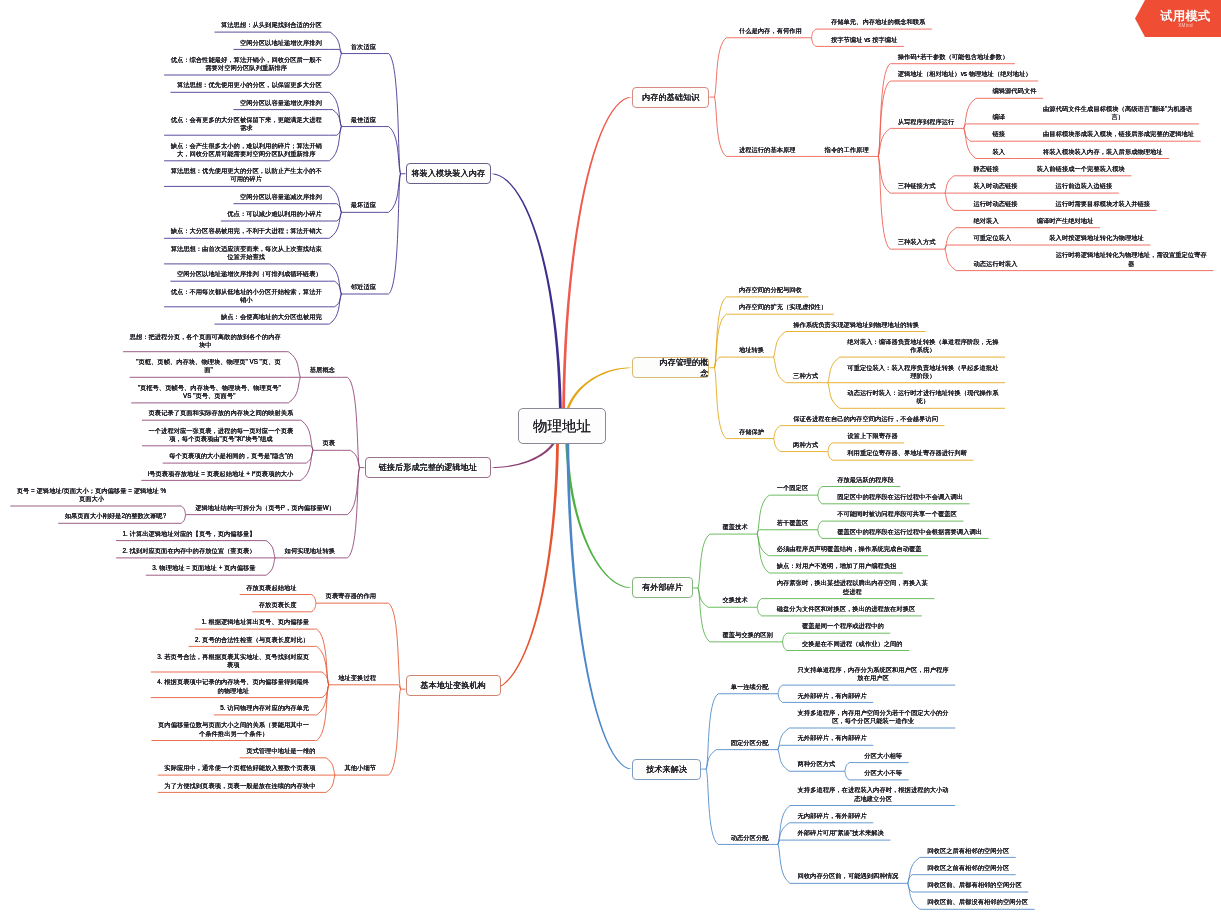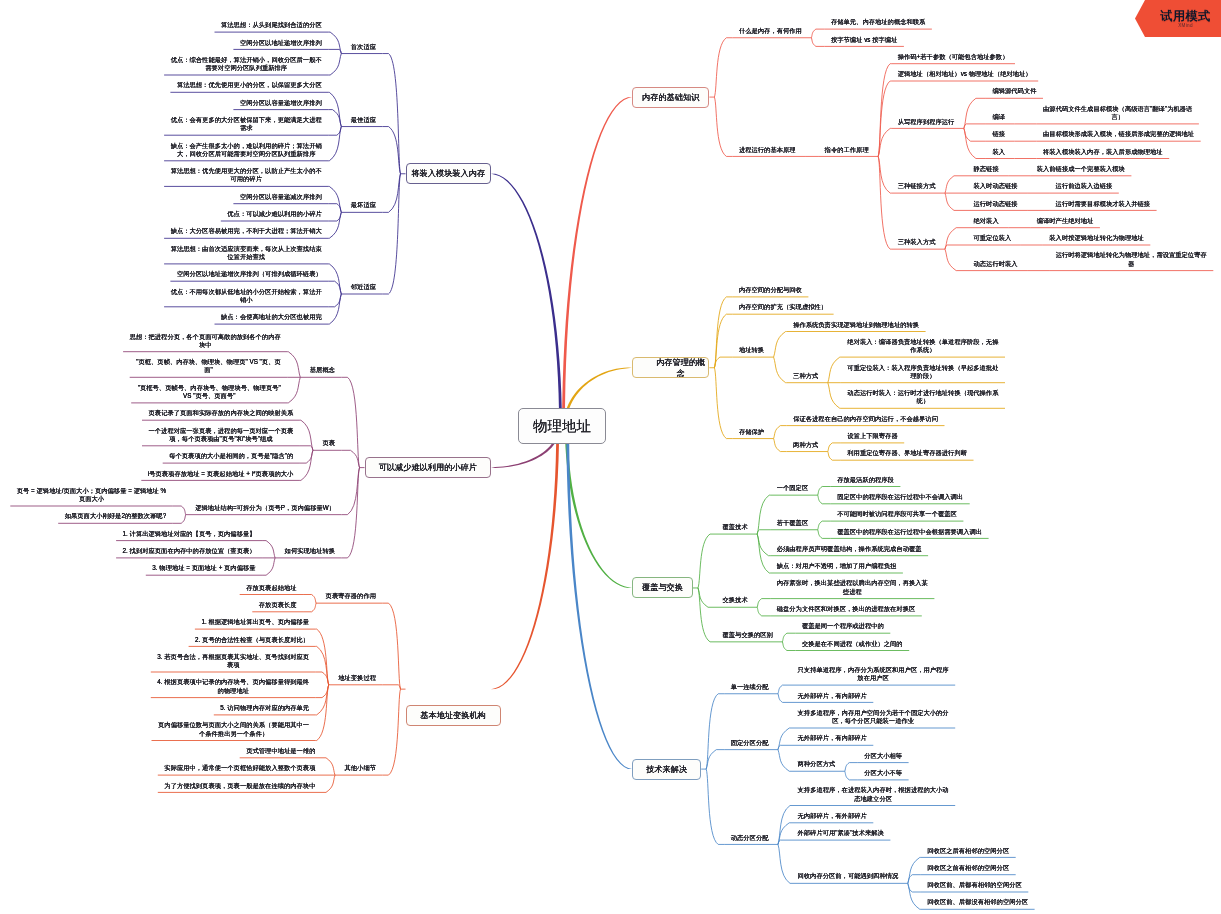--- a/index.html
+++ b/index.html
@@ -5,26 +5,26 @@
   html,body{margin:0;padding:0;background:#ffffff;}
   body{width:1221px;height:914px;overflow:hidden;
        font-family:"Liberation Sans","DejaVu Sans",sans-serif;}
   #stage{position:relative;width:1221px;height:914px;background:#fff;}
   svg#links{position:absolute;left:0;top:0;width:1221px;height:914px;}
   .nd{position:absolute;box-sizing:border-box;color:#1f1f27;text-align:center;}
   .leaf{font-size:6.3px;line-height:8.3px;display:flex;align-items:flex-start;justify-content:center;
         text-shadow:0 0 0.35px currentColor,0 0 0.35px currentColor;}
   .lvl1{font-size:8.2px;line-height:11px;border:1px solid #999;border-radius:4px;
         background:#fdfdfb;display:flex;align-items:center;justify-content:center;
-        text-shadow:0 0 0.3px currentColor,0 0 0.3px currentColor;}
+        text-shadow:0 0 0.3px currentColor,0 0 0.3px currentColor;text-align:right;}
   .root{font-size:14.5px;line-height:18px;border:1px solid #8a8a94;border-radius:5px;
         background:#fdfdfd;display:flex;align-items:center;justify-content:center;
         color:#222229;text-shadow:0 0 0.25px currentColor;}
   .trial{position:absolute;top:0;right:0;height:37px;width:86px;
-         background:#ef4e35;color:#0f172a;
+         background:#ef4e35;color:#ffffff;
          display:flex;flex-direction:column;align-items:center;justify-content:center;
          clip-path:polygon(10px 0,86px 0,86px 37px,10px 37px,0 18.5px);}
   .trial .t1{font-size:12.2px;font-weight:bold;letter-spacing:.4px;line-height:14px;
              margin-left:15px;text-shadow:0 1px 1px rgba(0,0,0,.1);}
   .trial .t2{font-size:4.6px;opacity:.7;line-height:6px;letter-spacing:.3px;margin-left:15px;}
 </style>
 </head>
 <body>
 
 <div id="stage">
@@ -318,21 +318,21 @@
       <div class="nd leaf" style="left: 164.1px; top: 227.4px; width: 164.2px; height: 10.9px;">缺点：大分区容易被用完，不利于大进程；算法开销大</div>
       <div class="nd leaf" style="left: 341.3px; top: 283.1px; width: 41.2px; height: 10.9px; padding-left: 3px;">邻近适应</div>
       <div class="nd leaf" style="left: 164.1px; top: 244.7px; width: 164.2px; height: 19.2px;">
         <span style="width: 153px; display: inline-block;">算法思想：由首次适应演变而来，每次从上次查找结束位置开始查找</span>
       </div>
       <div class="nd leaf" style="left: 170.4px; top: 270.3px; width: 157.9px; height: 10.9px;">空闲分区以地址递增次序排列（可排列成循环链表）</div>
       <div class="nd leaf" style="left: 164.1px; top: 287.6px; width: 164.2px; height: 19.2px;">
         <span style="width: 153px; display: inline-block;">优点：不用每次都从低地址的小分区开始检索，算法开销小</span>
       </div>
       <div class="nd leaf" style="left: 214.5px; top: 313.2px; width: 113.8px; height: 10.9px;">缺点：会使高地址的大分区也被用完</div>
-      <div class="nd lvl1" style="left: 364.5px; top: 457.1px; width: 126.5px; height: 21px; border-color: rgb(152, 114, 140);">可以减少难以利用的小碎片</div>
+      <div class="nd lvl1" style="left: 364.5px; top: 457.1px; width: 126.5px; height: 21px; border-color: rgb(152, 114, 140);">链接后形成完整的逻辑地址</div>
       <div class="nd leaf" style="left: 300.3px; top: 366.4px; width: 41.2px; height: 10.9px; padding-left: 3px;">基层概念</div>
       <div class="nd leaf" style="left: 123.1px; top: 332.5px; width: 164.2px; height: 19.2px;">
         <span style="width: 153px; display: inline-block;">思想：把进程分页，各个页面可离散的放到各个的内存块中</span>
       </div>
       <div class="nd leaf" style="left: 129.7px; top: 358.1px; width: 157.6px; height: 19.2px;">
         <span style="width: 153px; display: inline-block;">"页框、页帧、内存块、物理块、物理页" VS "页、页面"</span>
       </div>
       <div class="nd leaf" style="left: 131.2px; top: 383.7px; width: 156.1px; height: 19.2px;">
         <span style="width: 153px; display: inline-block;">"页框号、页帧号、内存块号、物理块号、物理页号" VS "页号、页面号"</span>
       </div>
@@ -345,21 +345,21 @@
       <div class="nd leaf" style="left: 141.3px; top: 469.5px; width: 158.6px; height: 10.9px;">i号页表项存放地址 = 页表起始地址 + i*页表项的大小</div>
       <div class="nd leaf" style="left: 185.7px; top: 503.75px; width: 155.8px; height: 10.9px; padding-left: 3px;">逻辑地址结构=可拆分为（页号P，页内偏移量W）</div>
       <div class="nd leaf" style="left: 10.3px; top: 486.8px; width: 162.4px; height: 19.2px;">
         <span style="width: 153px; display: inline-block;">页号 = 逻辑地址/页面大小；页内偏移量 = 逻辑地址 % 页面大小</span>
       </div>
       <div class="nd leaf" style="left: 58.2px; top: 512.4px; width: 114.5px; height: 10.9px;">如果页面大小刚好是2的整数次幂呢?</div>
       <div class="nd leaf" style="left: 275.1px; top: 547px; width: 66.4px; height: 10.9px; padding-left: 3px;">如何实现地址转换</div>
       <div class="nd leaf" style="left: 116.1px; top: 529.7px; width: 146px; height: 10.9px;">1. 计算出逻辑地址对应的【页号，页内偏移量】</div>
       <div class="nd leaf" style="left: 116.1px; top: 547px; width: 146px; height: 10.9px;">2. 找到对应页面在内存中的存放位置（查页表）</div>
       <div class="nd leaf" style="left: 145.8px; top: 564.3px; width: 116.3px; height: 10.9px;">3. 物理地址 = 页面地址 + 页内偏移量</div>
-      <div class="nd lvl1" style="left: 405.5px; top: 705px; width: 95px; height: 21px; border-color: rgb(207, 133, 114);">基本地址变换机构</div>
+      <div class="nd lvl1" style="left: 405.5px; top: 675px; width: 95px; height: 21px; border-color: rgb(207, 133, 114);">基本地址变换机构</div>
       <div class="nd leaf" style="left: 316.1px; top: 592.25px; width: 66.4px; height: 10.9px; padding-left: 3px;">页表寄存器的作用</div>
       <div class="nd leaf" style="left: 239.7px; top: 583.6px; width: 63.4px; height: 10.9px;">存放页表起始地址</div>
       <div class="nd leaf" style="left: 252.3px; top: 600.9px; width: 50.8px; height: 10.9px;">存放页表长度</div>
       <div class="nd leaf" style="left: 328.7px; top: 673.9px; width: 53.8px; height: 10.9px; padding-left: 3px;">地址变换过程</div>
       <div class="nd leaf" style="left: 194.9px; top: 618.2px; width: 120.8px; height: 10.9px;">1. 根据逻辑地址算出页号、页内偏移量</div>
       <div class="nd leaf" style="left: 188.6px; top: 635.5px; width: 127.1px; height: 10.9px;">2. 页号的合法性检查（与页表长度对比）</div>
       <div class="nd leaf" style="left: 150.8px; top: 652.8px; width: 164.9px; height: 19.2px;">
         <span style="width: 153px; display: inline-block;">3. 若页号合法，再根据页表其实地址、页号找到对应页表项</span>
       </div>
       <div class="nd leaf" style="left: 150.8px; top: 678.4px; width: 164.9px; height: 19.2px;">
@@ -420,21 +420,21 @@
         <span style="width: 153px; display: inline-block;">可重定位装入：装入程序负责地址转换（早起多道批处理阶段）</span>
       </div>
       <div class="nd leaf" style="left: 840.8px; top: 389.1px; width: 164.2px; height: 19.2px;">
         <span style="width: 153px; display: inline-block;">动态运行时装入：运行时才进行地址转换（现代操作系统）</span>
       </div>
       <div class="nd leaf" style="left: 732.4px; top: 427.675px; width: 41.2px; height: 10.9px; padding-right: 3px;">存储保护</div>
       <div class="nd leaf" style="left: 786.6px; top: 414.7px; width: 157.9px; height: 10.9px;">保证各进程在自己的内存空间内运行，不会越界访问</div>
       <div class="nd leaf" style="left: 786.6px; top: 440.65px; width: 41.2px; height: 10.9px; padding-right: 3px;">两种方式</div>
       <div class="nd leaf" style="left: 840.8px; top: 432px; width: 63.4px; height: 10.9px;">设置上下限寄存器</div>
       <div class="nd leaf" style="left: 840.8px; top: 449.3px; width: 132.7px; height: 10.9px;">利用重定位寄存器、界地址寄存器进行判断</div>
-      <div class="nd lvl1" style="left: 632px; top: 577.462px; width: 61px; height: 21px; border-color: rgb(134, 182, 128);">覆盖与交换</div>
+      <div class="nd lvl1" style="left: 632px; top: 577.462px; width: 61px; height: 21px; border-color: rgb(134, 182, 128);">有外部碎片</div>
       <div class="nd leaf" style="left: 716px; top: 523.175px; width: 41.2px; height: 10.9px; padding-right: 3px;">覆盖技术</div>
       <div class="nd leaf" style="left: 770.2px; top: 484.25px; width: 47.5px; height: 10.9px; padding-right: 3px;">一个固定区</div>
       <div class="nd leaf" style="left: 830.7px; top: 475.6px; width: 69.7px; height: 10.9px;">存放最活跃的程序段</div>
       <div class="nd leaf" style="left: 830.7px; top: 492.9px; width: 139px; height: 10.9px;">固定区中的程序段在运行过程中不会调入调出</div>
       <div class="nd leaf" style="left: 770.2px; top: 518.85px; width: 47.5px; height: 10.9px; padding-right: 3px;">若干覆盖区</div>
       <div class="nd leaf" style="left: 830.7px; top: 510.2px; width: 132.7px; height: 10.9px;">不可能同时被访问程序段可共享一个覆盖区</div>
       <div class="nd leaf" style="left: 830.7px; top: 527.5px; width: 157.9px; height: 10.9px;">覆盖区中的程序段在运行过程中会根据需要调入调出</div>
       <div class="nd leaf" style="left: 770.2px; top: 544.8px; width: 157.9px; height: 10.9px;">必须由程序员声明覆盖结构，操作系统完成自动覆盖</div>
       <div class="nd leaf" style="left: 770.2px; top: 562.1px; width: 132.7px; height: 10.9px;">缺点：对用户不透明，增加了用户编程负担</div>
       <div class="nd leaf" style="left: 716px; top: 596.35px; width: 41.2px; height: 10.9px; padding-right: 3px;">交换技术</div>

